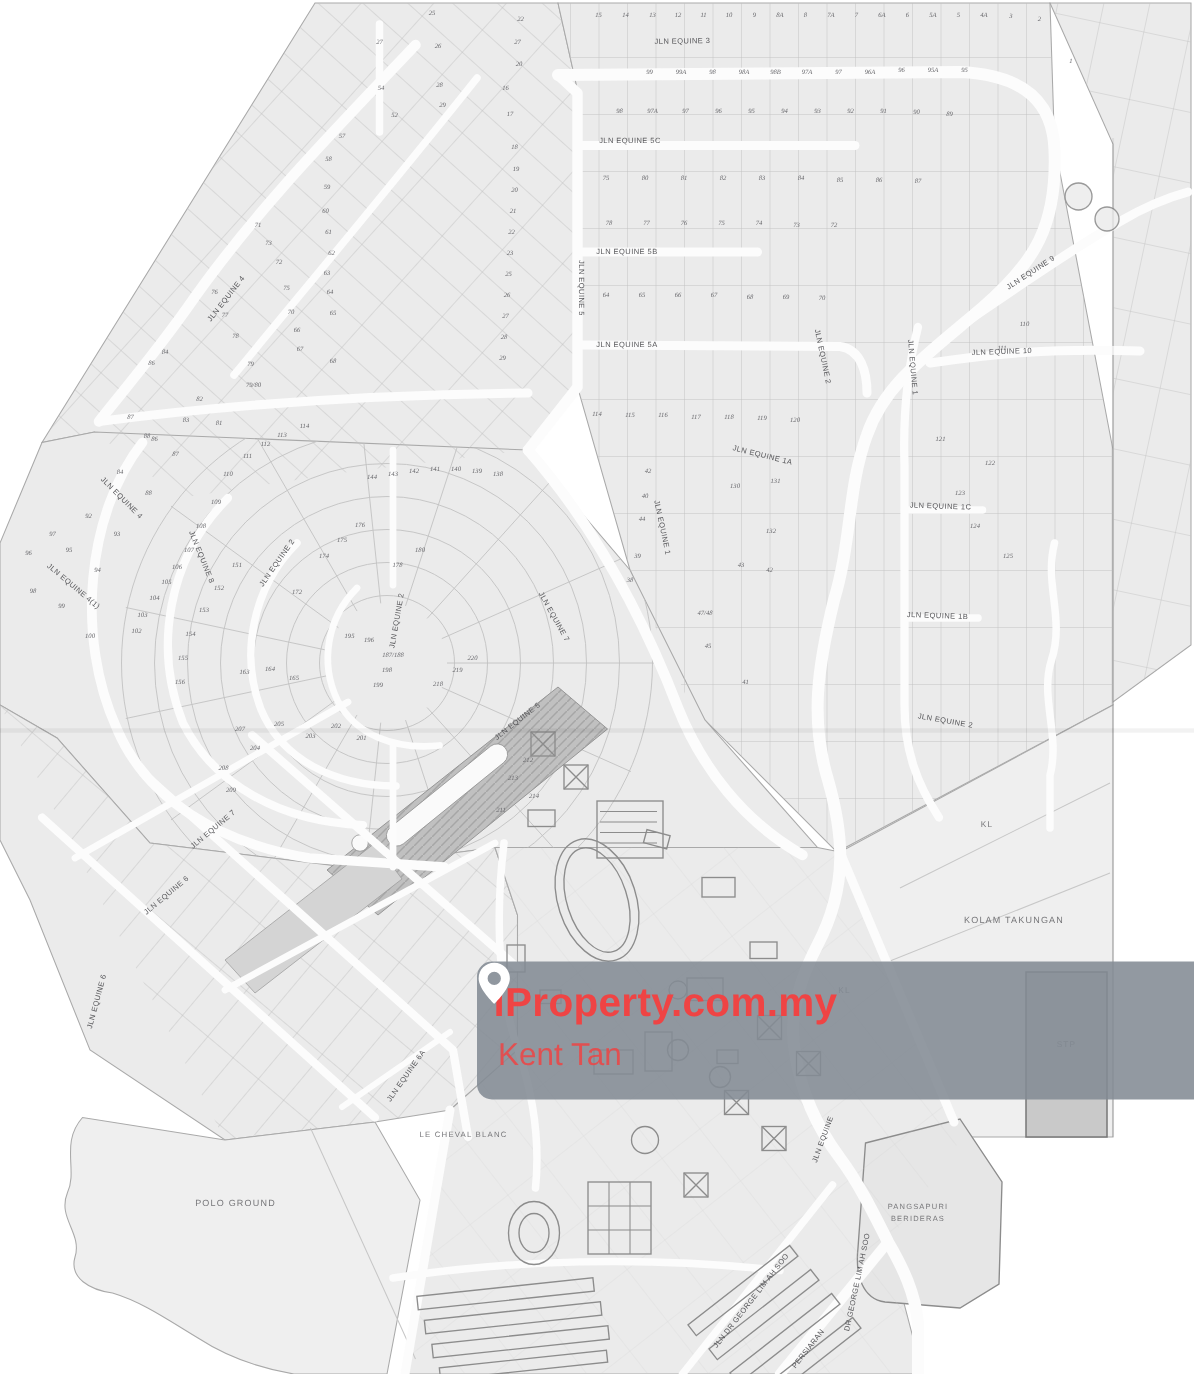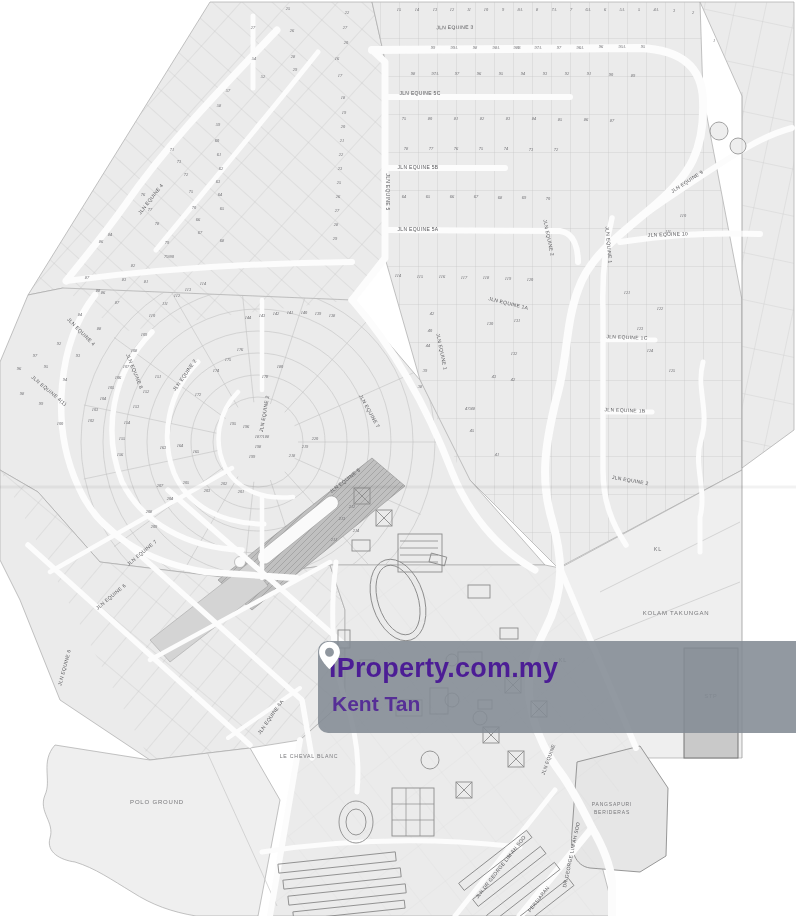--- a/index.html
+++ b/index.html
@@ -11,26 +11,26 @@
   .rd{fill:none;stroke:#fcfcfc;stroke-linecap:round;stroke-linejoin:round;}
   .bld{fill:none;stroke:#8c8c8c;stroke-width:.9;}
   .bldf{fill:#e6e6e6;stroke:#8c8c8c;stroke-width:.9;}
   .street-label{font-family:"Liberation Sans",sans-serif;font-size:5px;fill:#57575a;
                 letter-spacing:.3px;text-anchor:middle;}
   .area-label{font-family:"Liberation Sans",sans-serif;fill:#77777a;letter-spacing:.8px;
               text-anchor:middle;}
   .plot-number{font-family:"Liberation Serif",serif;font-size:4.4px;fill:#68686c;
                font-style:italic;text-anchor:middle;}
   .wm{position:absolute;left:318px;top:641px;right:0;height:92px;
-      background:rgba(131,139,148,.88);border-radius:10px 0 0 10px;color:#4c1d95;
+      background:rgba(131,139,148,.88);border-radius:10px 0 0 10px;color:#ef4444;
       padding:11px 0 0 11px;box-sizing:border-box;}
   .wm-row{display:flex;align-items:center;gap:8px;height:32px;}
   .pin{width:23px;height:29px;flex:0 0 auto;}
   .brand{font-size:27px;font-weight:bold;letter-spacing:.2px;line-height:1;}
-  .agent{font-size:21px;font-weight:700;opacity:.85;margin:9px 16px 0 3px;line-height:1;}
+  .agent{font-size:21px;font-weight:400;opacity:.85;margin:9px 16px 0 3px;line-height:1;}
 </style>
 </head>
 <body>
 
 <div id="stage">
 
 <svg width="796" height="916" viewBox="0 0 796 916">
   <defs>
     <pattern id="pg0" width="19" height="38" patternUnits="userSpaceOnUse">
       <path d="M0,0H19 M0,0V38" stroke="#bfbfbf" stroke-width=".6" fill="none"></path>

